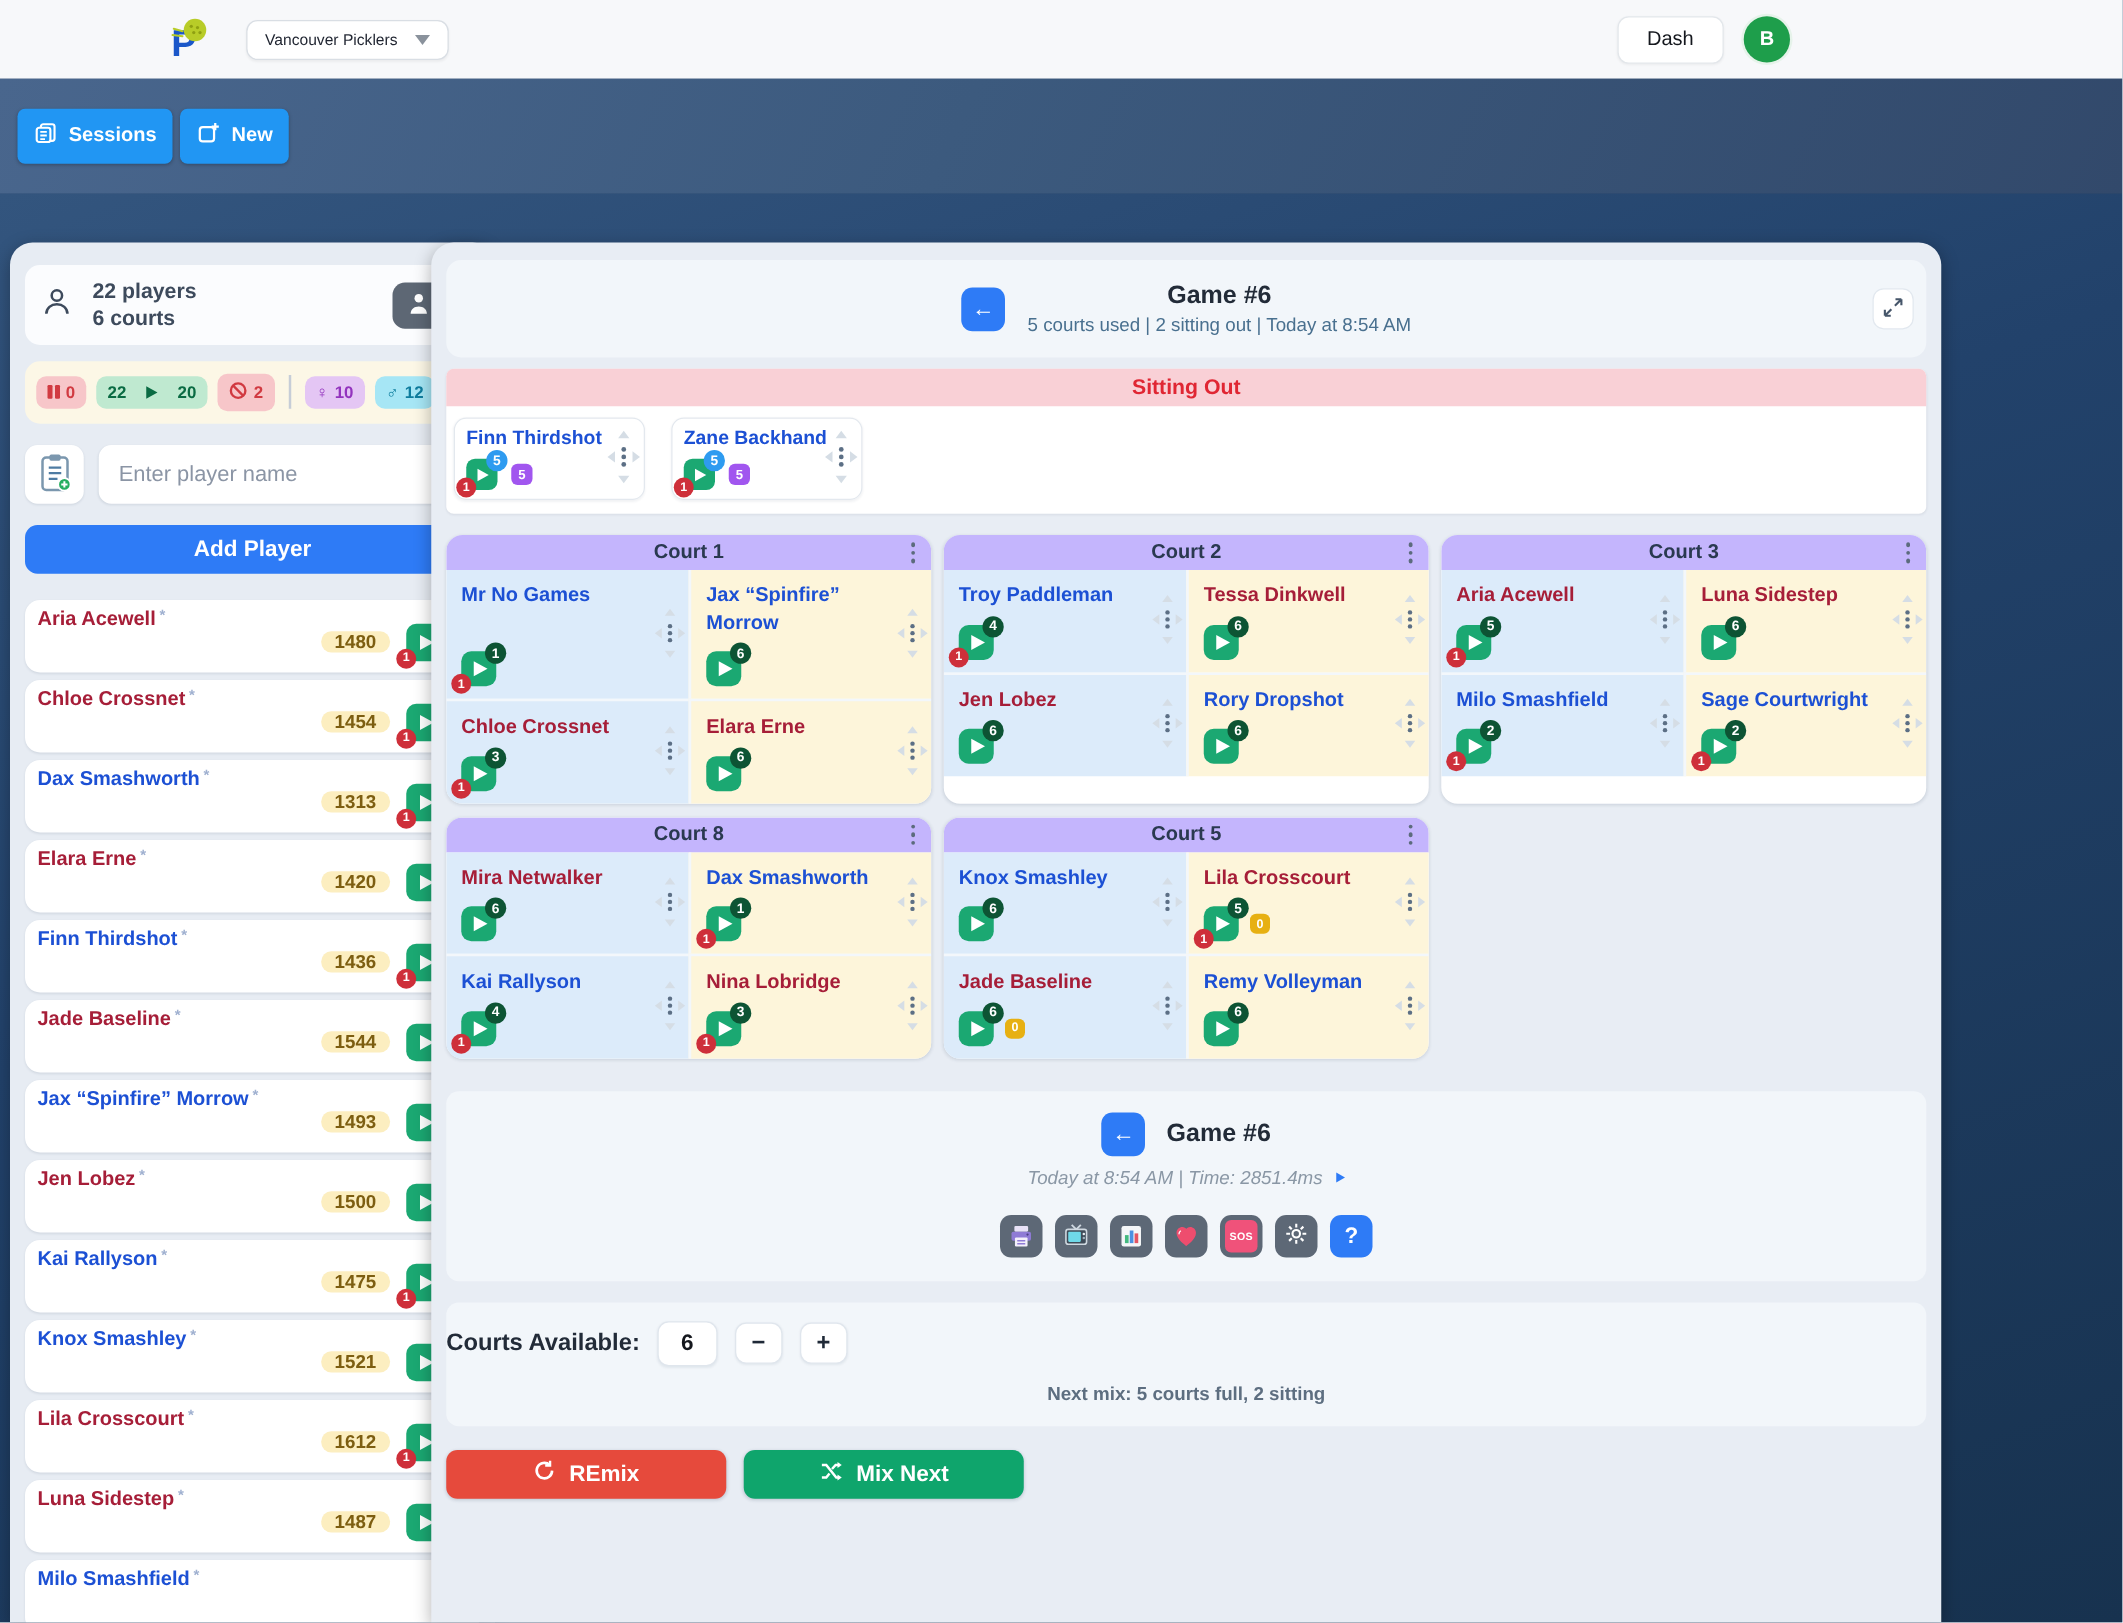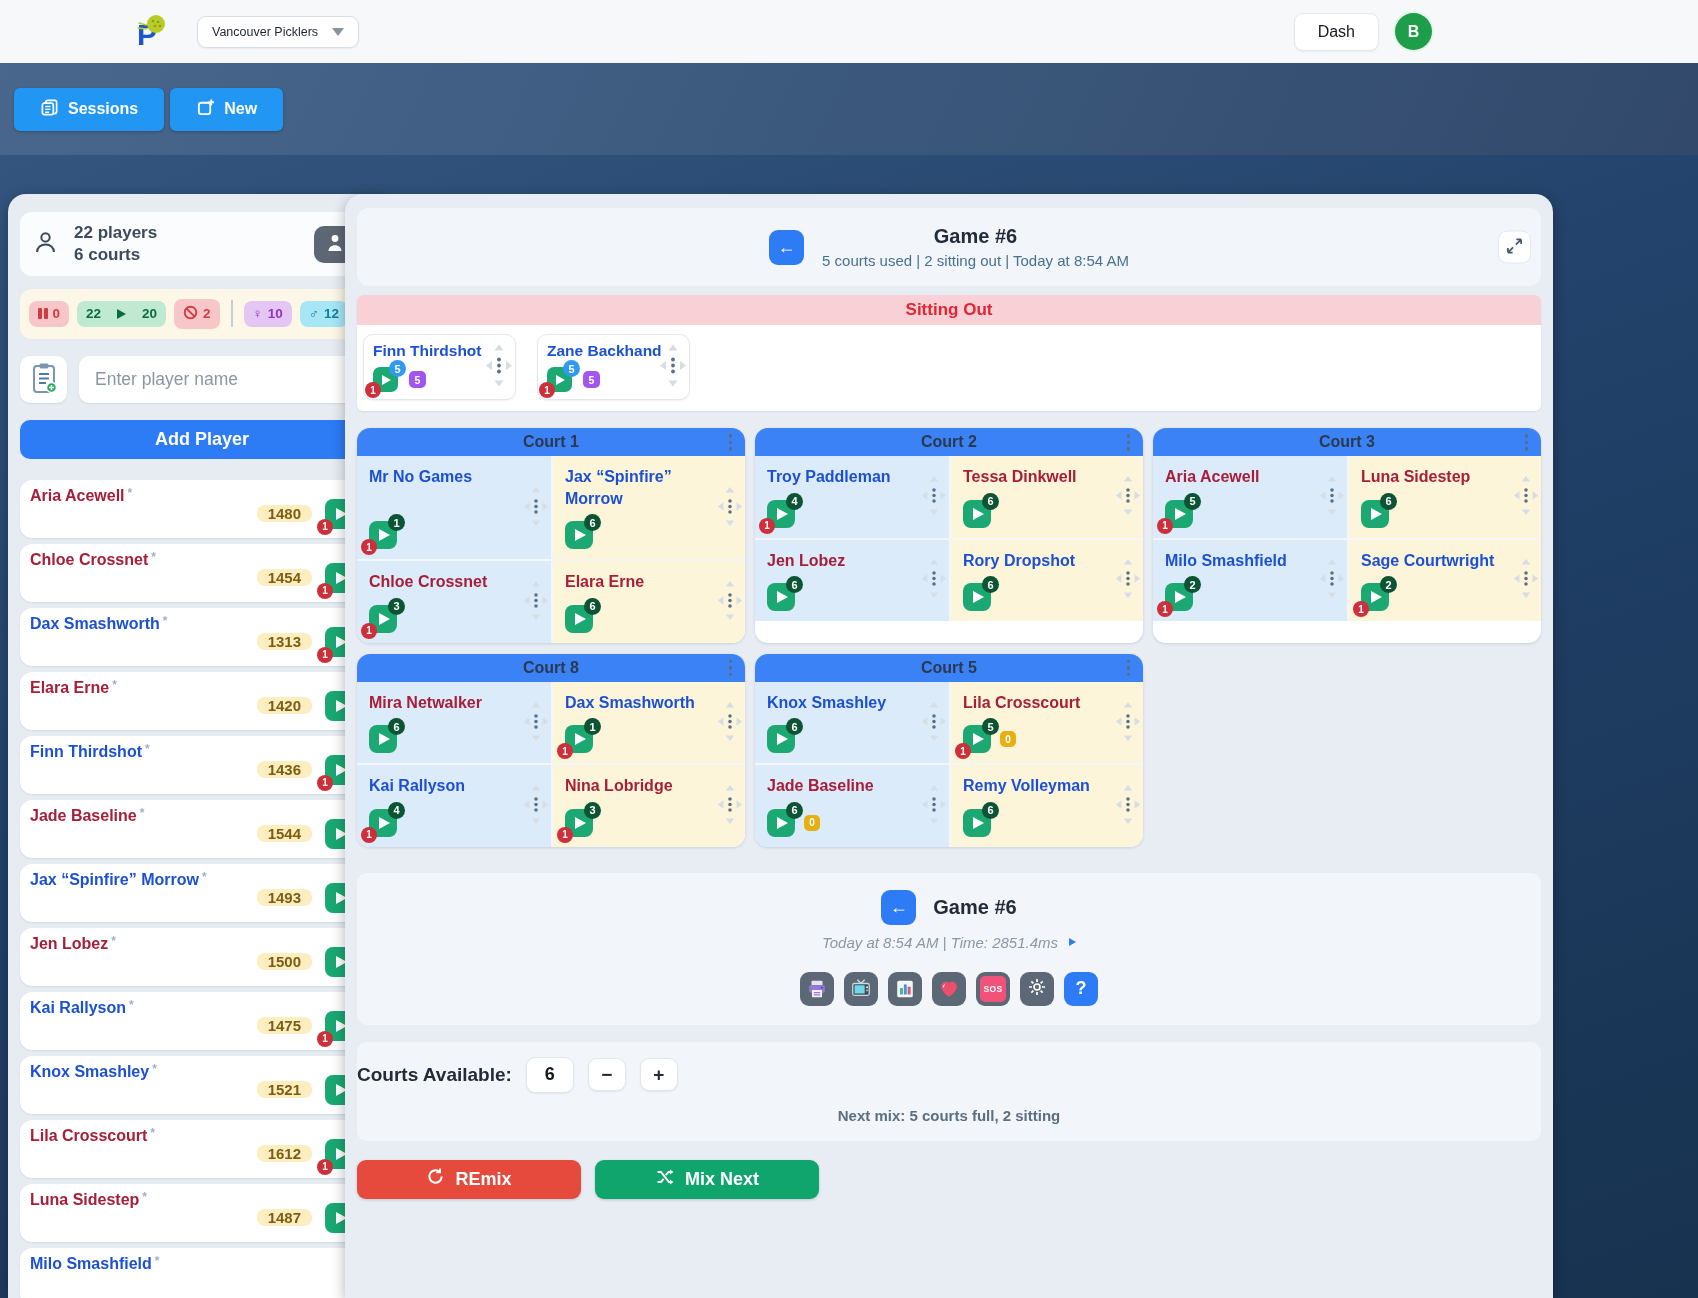--- a/index.html
+++ b/index.html
@@ -12,21 +12,21 @@
   .logo{display:flex;align-items:center;margin-right:28px;}
   .org-pill{background:#fff;border:1px solid #d9dee4;border-radius:9px;padding:8px 14px;display:flex;align-items:center;gap:14px;box-shadow:0 1px 2px rgba(0,0,0,.05);}
   .org-pill .org-name{font-size:12.5px;color:#1f2430;font-weight:500;}
   .caret{width:0;height:0;border-left:6px solid transparent;border-right:6px solid transparent;border-top:8px solid #8a929c;}
   .top-right{margin-left:auto;display:flex;align-items:center;gap:16px;padding-right:250px;}
   .dash-btn{background:#fff;border:1px solid #e3e7eb;border-radius:9px;padding:9px 23px;font-size:16px;color:#15181e;font-weight:500;box-shadow:0 1px 2px rgba(0,0,0,.05);}
   .avatar{width:37px;height:37px;border-radius:50%;background:#1e9e4b;color:#fff;font-size:16px;font-weight:700;display:flex;align-items:center;justify-content:center;box-shadow:0 0 0 2px #e6f3ea;}
 
   
   .navband{height:92px;background:linear-gradient(115deg,#49668d 0%,#3c5a7e 45%,#32496b 100%);display:flex;align-items:center;padding-left:14px;gap:6px;}
-  .nav-btn{background:#2196f3;border:none;border-radius:6px;color:#fff;font-size:16px;font-weight:600;padding:10px 26px;display:flex;align-items:center;gap:9px;box-shadow:0 1px 3px rgba(0,0,0,.25);}
+  .nav-btn{background:#2196f3;border:none;border-radius:6px;color:#fff;font-size:16px;font-weight:600;padding:10px 13px;display:flex;align-items:center;gap:9px;box-shadow:0 1px 3px rgba(0,0,0,.25);}
 
   
   .content{position:relative;height:1143px;background:linear-gradient(160deg,#33557e 0%,#22426b 40%,#17324f 100%);}
   .sidebar{position:absolute;left:8px;top:39px;width:388px;height:1104px;background:#e7ecf3;border-radius:18px 18px 0 0;padding:18px 12px 0;overflow:hidden;box-shadow:0 4px 14px rgba(0,0,0,.3);}
   .mainpanel{position:absolute;left:345px;top:39px;width:1208px;height:1104px;background:#e8edf4;border-radius:18px 18px 0 0;padding:14px 12px 0;overflow:hidden;box-shadow:0 4px 14px rgba(0,0,0,.3);}
 
   
   .sb-head{background:#fbfcfe;border-radius:12px;padding:10px 12px;display:flex;align-items:center;gap:15px;}
   .sb-head-txt{font-size:17px;font-weight:700;color:#3d4a5c;line-height:1.3;}
   .sb-gear{margin-left:auto;background:#5d6774;border-radius:10px;width:58px;height:37px;display:flex;align-items:center;justify-content:center;border:none;}
@@ -78,21 +78,21 @@
   .sit-card .pname{font-size:15.5px;}
   .sit-icons{margin-top:7px;display:flex;align-items:center;gap:11px;}
   .pi.sm{width:25px;height:25px;border-radius:7px;}
   .pi.sm .ptri{border-left-width:9px;border-top-width:5.5px;border-bottom-width:5.5px;margin-left:2px;}
   .purpleb{width:17px;height:17px;background:#a156ef;border-radius:5px;color:#fff;font-size:10.5px;font-weight:700;display:flex;align-items:center;justify-content:center;}
   .handle{position:absolute;right:1px;top:50%;transform:translateY(-50%);background:none;border:none;padding:0;}
 
   
   .courts{display:grid;grid-template-columns:repeat(3,1fr);gap:11px 10px;margin-bottom:26px;}
   .court{background:#fff;border-radius:13px;overflow:hidden;box-shadow:0 1px 3px rgba(20,40,70,.14);}
-  .court-head{background:#3b82f6;position:relative;text-align:center;font-size:16px;font-weight:700;color:#2a3950;padding:5px 0;}
+  .court-head{background:#c4b5fd;position:relative;text-align:center;font-size:16px;font-weight:700;color:#2a3950;padding:5px 0;}
   .court-head .kebab{right:10px;}
   .court-head .kebab i{background:#5c6b7d;}
   .court-body{display:grid;grid-template-columns:1fr 1fr;}
   .cell{position:relative;padding:10px 28px 10px 12px;min-height:78px;display:flex;flex-direction:column;justify-content:space-between;align-items:flex-start;}
   .cell:nth-child(odd){background:#dcebfa;}
   .cell:nth-child(even){background:#fdf5da;border-left:2px solid #f3f7fb;}
   .cell:nth-child(n+3){border-top:2px solid #f3f7fb;}
   .cname{font-size:16px;font-weight:700;line-height:1.35;}
   .cicons{display:flex;align-items:center;gap:9px;margin-top:12px;}
   .cell .pi{width:28px;height:28px;}

